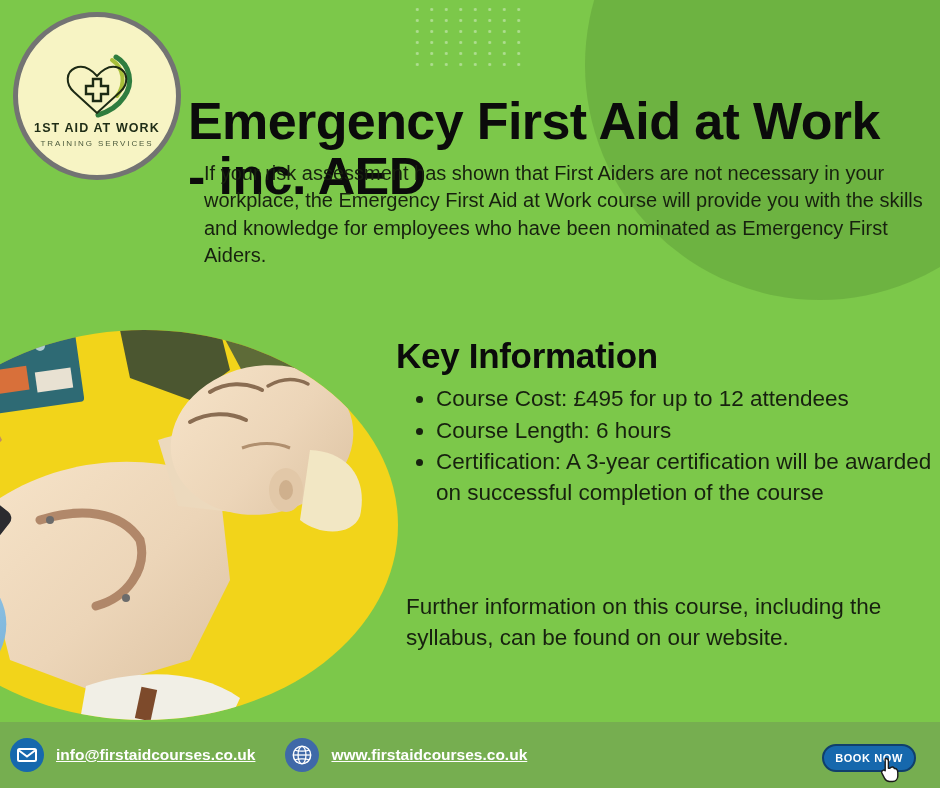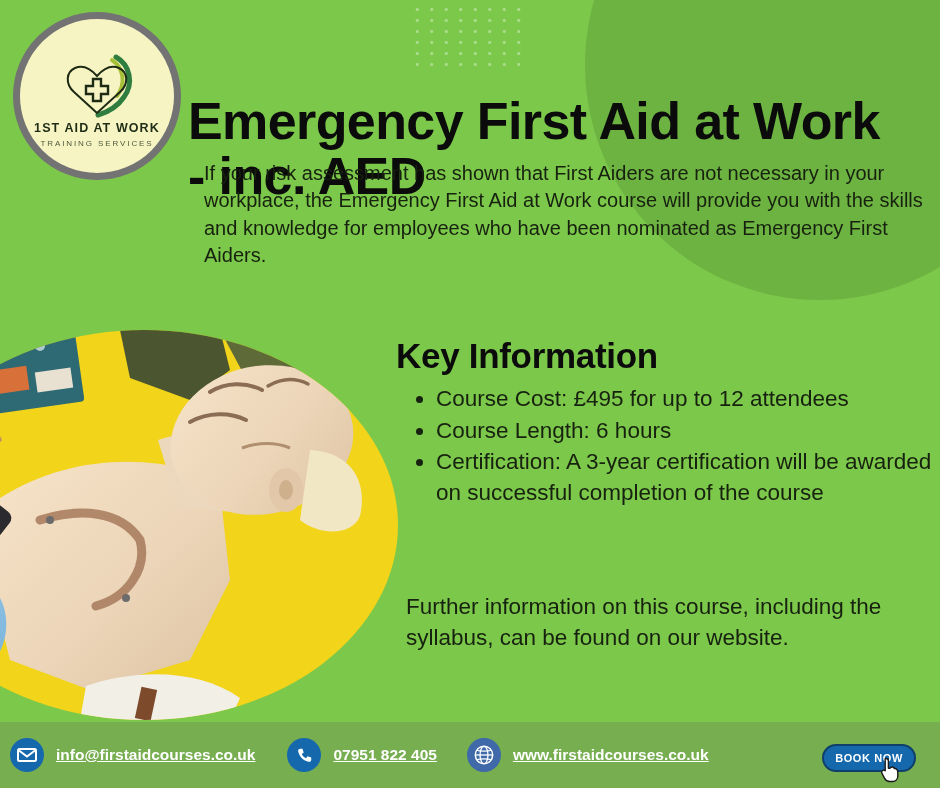--- a/index.html
+++ b/index.html
@@ -41,21 +41,21 @@
 
   
   .logo {
     position: absolute;
     left: 13px;
     top: 12px;
     width: 168px;
     height: 168px;
     border-radius: 50%;
     background: #f7f4c4;
-    border: 7px solid #737373;
+    border: 5px solid #737373;
     box-sizing: border-box;
     display: flex;
     flex-direction: column;
     align-items: center;
     justify-content: center;
   }
   .logo-emblem {
     width: 86px;
     height: 68px;
     margin-top: 6px;
@@ -318,28 +318,20 @@
     <div class="contact c-email">
       <span class="c-icon">
         <svg width="20" height="14" viewBox="0 0 20 14">
           <rect x="1" y="1" width="18" height="12" rx="1.5" fill="none" stroke="#ffffff" stroke-width="2"></rect>
           <path d="M2 2.5 L10 8.5 L18 2.5" fill="none" stroke="#ffffff" stroke-width="2"></path>
         </svg>
       </span>
       <span class="c-text">info@firstaidcourses.co.uk</span>
     </div>
 
-    <div class="contact c-phone">
-      <span class="c-icon">
-        <svg width="19" height="19" viewBox="0 0 24 24">
-          <path d="M6.6 3.5 L9.4 3.5 L11 8.2 L8.6 10 C9.8 12.6 11.4 14.2 14 15.4 L15.8 13 L20.5 14.6 L20.5 17.4 C20.5 19.1 19 20.4 17.4 20 C10.6 18.6 5.4 13.4 4 6.6 C3.6 5 4.9 3.5 6.6 3.5 Z" fill="#ffffff"></path>
-        </svg>
-      </span>
-      <span class="c-text">07951 822 405</span>
-    </div>
 
     <div class="contact c-web">
       <span class="c-icon globe">
         <svg width="22" height="22" viewBox="0 0 24 24">
           <circle cx="12" cy="12" r="9.5" fill="none" stroke="#ffffff" stroke-width="1.6"></circle>
           <ellipse cx="12" cy="12" rx="4.3" ry="9.5" fill="none" stroke="#ffffff" stroke-width="1.4"></ellipse>
           <line x1="2.5" y1="12" x2="21.5" y2="12" stroke="#ffffff" stroke-width="1.4"></line>
           <path d="M4.4 6.6 C7 8.2 17 8.2 19.6 6.6" fill="none" stroke="#ffffff" stroke-width="1.3"></path>
           <path d="M4.4 17.4 C7 15.8 17 15.8 19.6 17.4" fill="none" stroke="#ffffff" stroke-width="1.3"></path>
         </svg>

